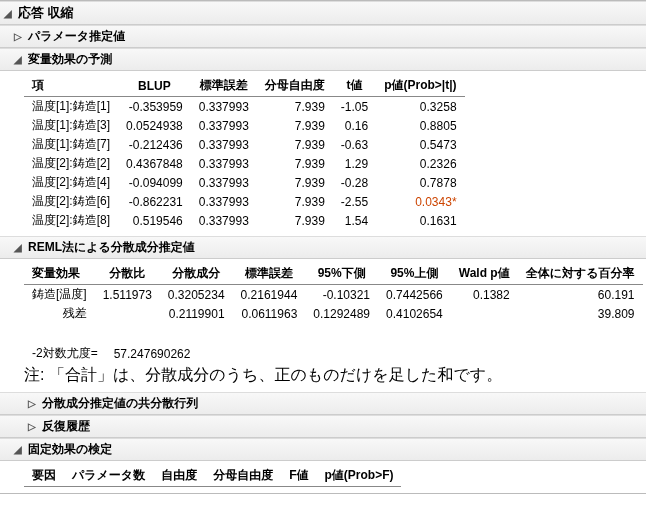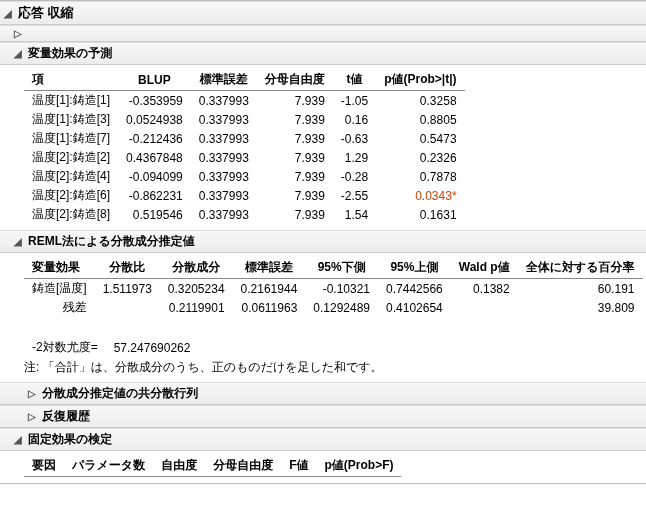--- a/index.html
+++ b/index.html
@@ -65,35 +65,36 @@
   td {
     text-align: right;
     padding: 1px 8px 1px 8px;
     white-space: nowrap;
   }
   td.left { text-align: right; }
   .sig { color: #cc4400; }
   .note-row td { padding-top: 4px; }
   .note {
     padding: 2px 0 0 0;
-    font-size: 12px;
+    font-size: 16px;
   }
 </style>
 </head>
 <body>
 
 <div class="panel">
 
   <div class="section-header top">
     <span class="disclosure">◢</span>
     <span>応答 収縮</span>
   </div>
 
   <div class="sub-section-header">
     <span class="disclosure">▷</span>
+    <span>パラメータ推定値</span>
   </div>
 
   <div class="sub-section-header">
     <span class="disclosure">◢</span>
     <span>変量効果の予測</span>
   </div>
   <div class="content">
     <table>
       <thead>
         <tr>

